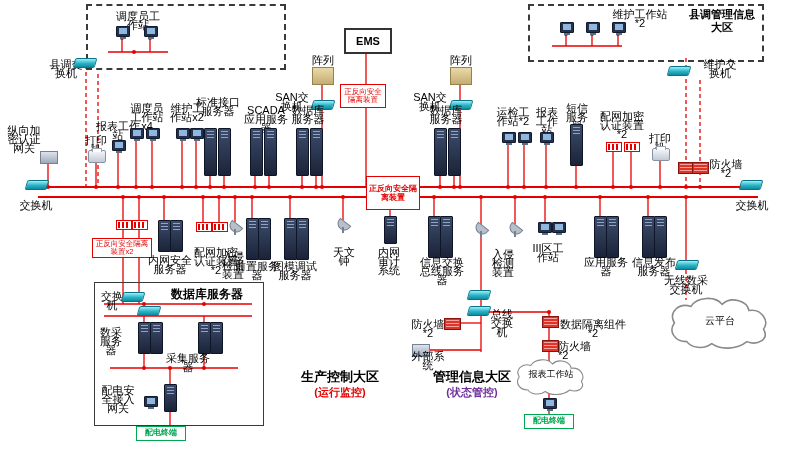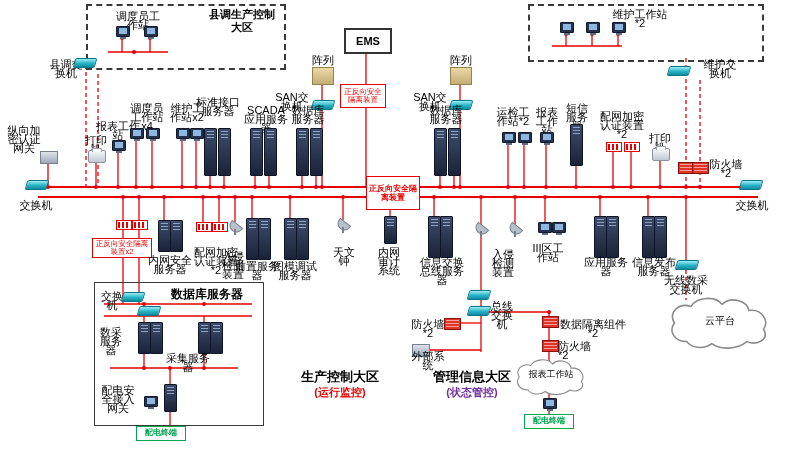--- a/index.html
+++ b/index.html
@@ -183,22 +183,22 @@
       <circle cx="144" cy="304" r="2"></circle>
         <circle cx="204" cy="304" r="2"></circle>
         <circle cx="144" cy="368" r="2"></circle>
       <circle cx="204" cy="368" r="2"></circle>
         <circle cx="170" cy="368" r="2"></circle>
         <circle cx="549" cy="312" r="2"></circle>
     </g>
   </svg>
 
   <div class="zoneD" style="left:86px;top:4px;width:196px;height:62px"></div>
-  <div class="zt" style="left:206px;top:8px;width:72px">县调生产控制大区</div>
   <div class="zoneD" style="left:528px;top:4px;width:232px;height:54px"></div>
+  <div class="zt" style="left:688px;top:8px;width:68px">县调管理信息大区</div>
   <div class="zoneS" style="left:94px;top:282px;width:168px;height:142px"></div>
   <div class="zt" style="left:164px;top:288px;width:86px;font-size:12px">数据库服务器</div>
 
   <svg class="ab" style="left:664px;top:294px" width="112" height="58" viewBox="0 0 108 56">
     <path d="M22 46 C10 46 4 36 10 28 C4 18 14 8 26 12 C32 2 50 2 56 10 C64 2 80 6 82 16 C94 14 102 26 96 34 C102 44 90 50 80 46 C70 54 54 54 46 48 C38 54 26 52 22 46 Z" fill="#fff" stroke="#8a8a8a" stroke-width="1.5"></path>
   </svg>
   <div class="lbl" style="left:692px;top:316px;width:56px;font-size:10px">云平台</div>
   <svg class="ab" style="left:512px;top:356px" width="78" height="42" viewBox="0 0 108 56">
     <path d="M22 46 C10 46 4 36 10 28 C4 18 14 8 26 12 C32 2 50 2 56 10 C64 2 80 6 82 16 C94 14 102 26 96 34 C102 44 90 50 80 46 C70 54 54 54 46 48 C38 54 26 52 22 46 Z" fill="#fff" stroke="#8a8a8a" stroke-width="1.5"></path>
   </svg>
@@ -330,21 +330,21 @@
   <span class="i sv xs" style="left:164px;top:384px"></span>
   <div class="term" style="left:136px;top:426px;width:48px;height:13px">配电终端</div>
 
   <div class="big" style="left:292px;top:370px;width:96px">生产控制大区</div>
   <div class="sub red" style="left:292px;top:386px;width:96px">(运行监控)</div>
   <div class="big" style="left:424px;top:370px;width:96px">管理信息大区</div>
   <div class="sub purple" style="left:424px;top:386px;width:96px">(状态管控)</div>
 
   <span class="i sw" style="left:468px;top:290px"></span>
   <span class="i sw" style="left:468px;top:306px"></span>
-  <div class="lbl" style="left:488px;top:302px;width:28px">总线交换机</div>
+  <div class="lbl" style="left:488px;top:310px;width:28px">总线交换机</div>
   <div class="lbl" style="left:408px;top:320px;width:40px">防火墙*2</div>
   <span class="i fw" style="left:444px;top:318px"></span>
   <span class="i gw" style="left:412px;top:344px"></span>
   <div class="lbl" style="left:408px;top:352px;width:40px">外部系统</div>
   <span class="i fw" style="left:542px;top:316px"></span>
   <div class="lbl" style="left:558px;top:320px;width:70px;text-align:center">数据隔离组件*2</div>
   <span class="i fw" style="left:542px;top:340px"></span>
   <div class="lbl" style="left:558px;top:342px;width:40px;text-align:left">防火墙*2</div>
   <span class="i pc" style="left:543px;top:398px"></span>
   <div class="term" style="left:524px;top:414px;width:48px;height:13px">配电终端</div>

